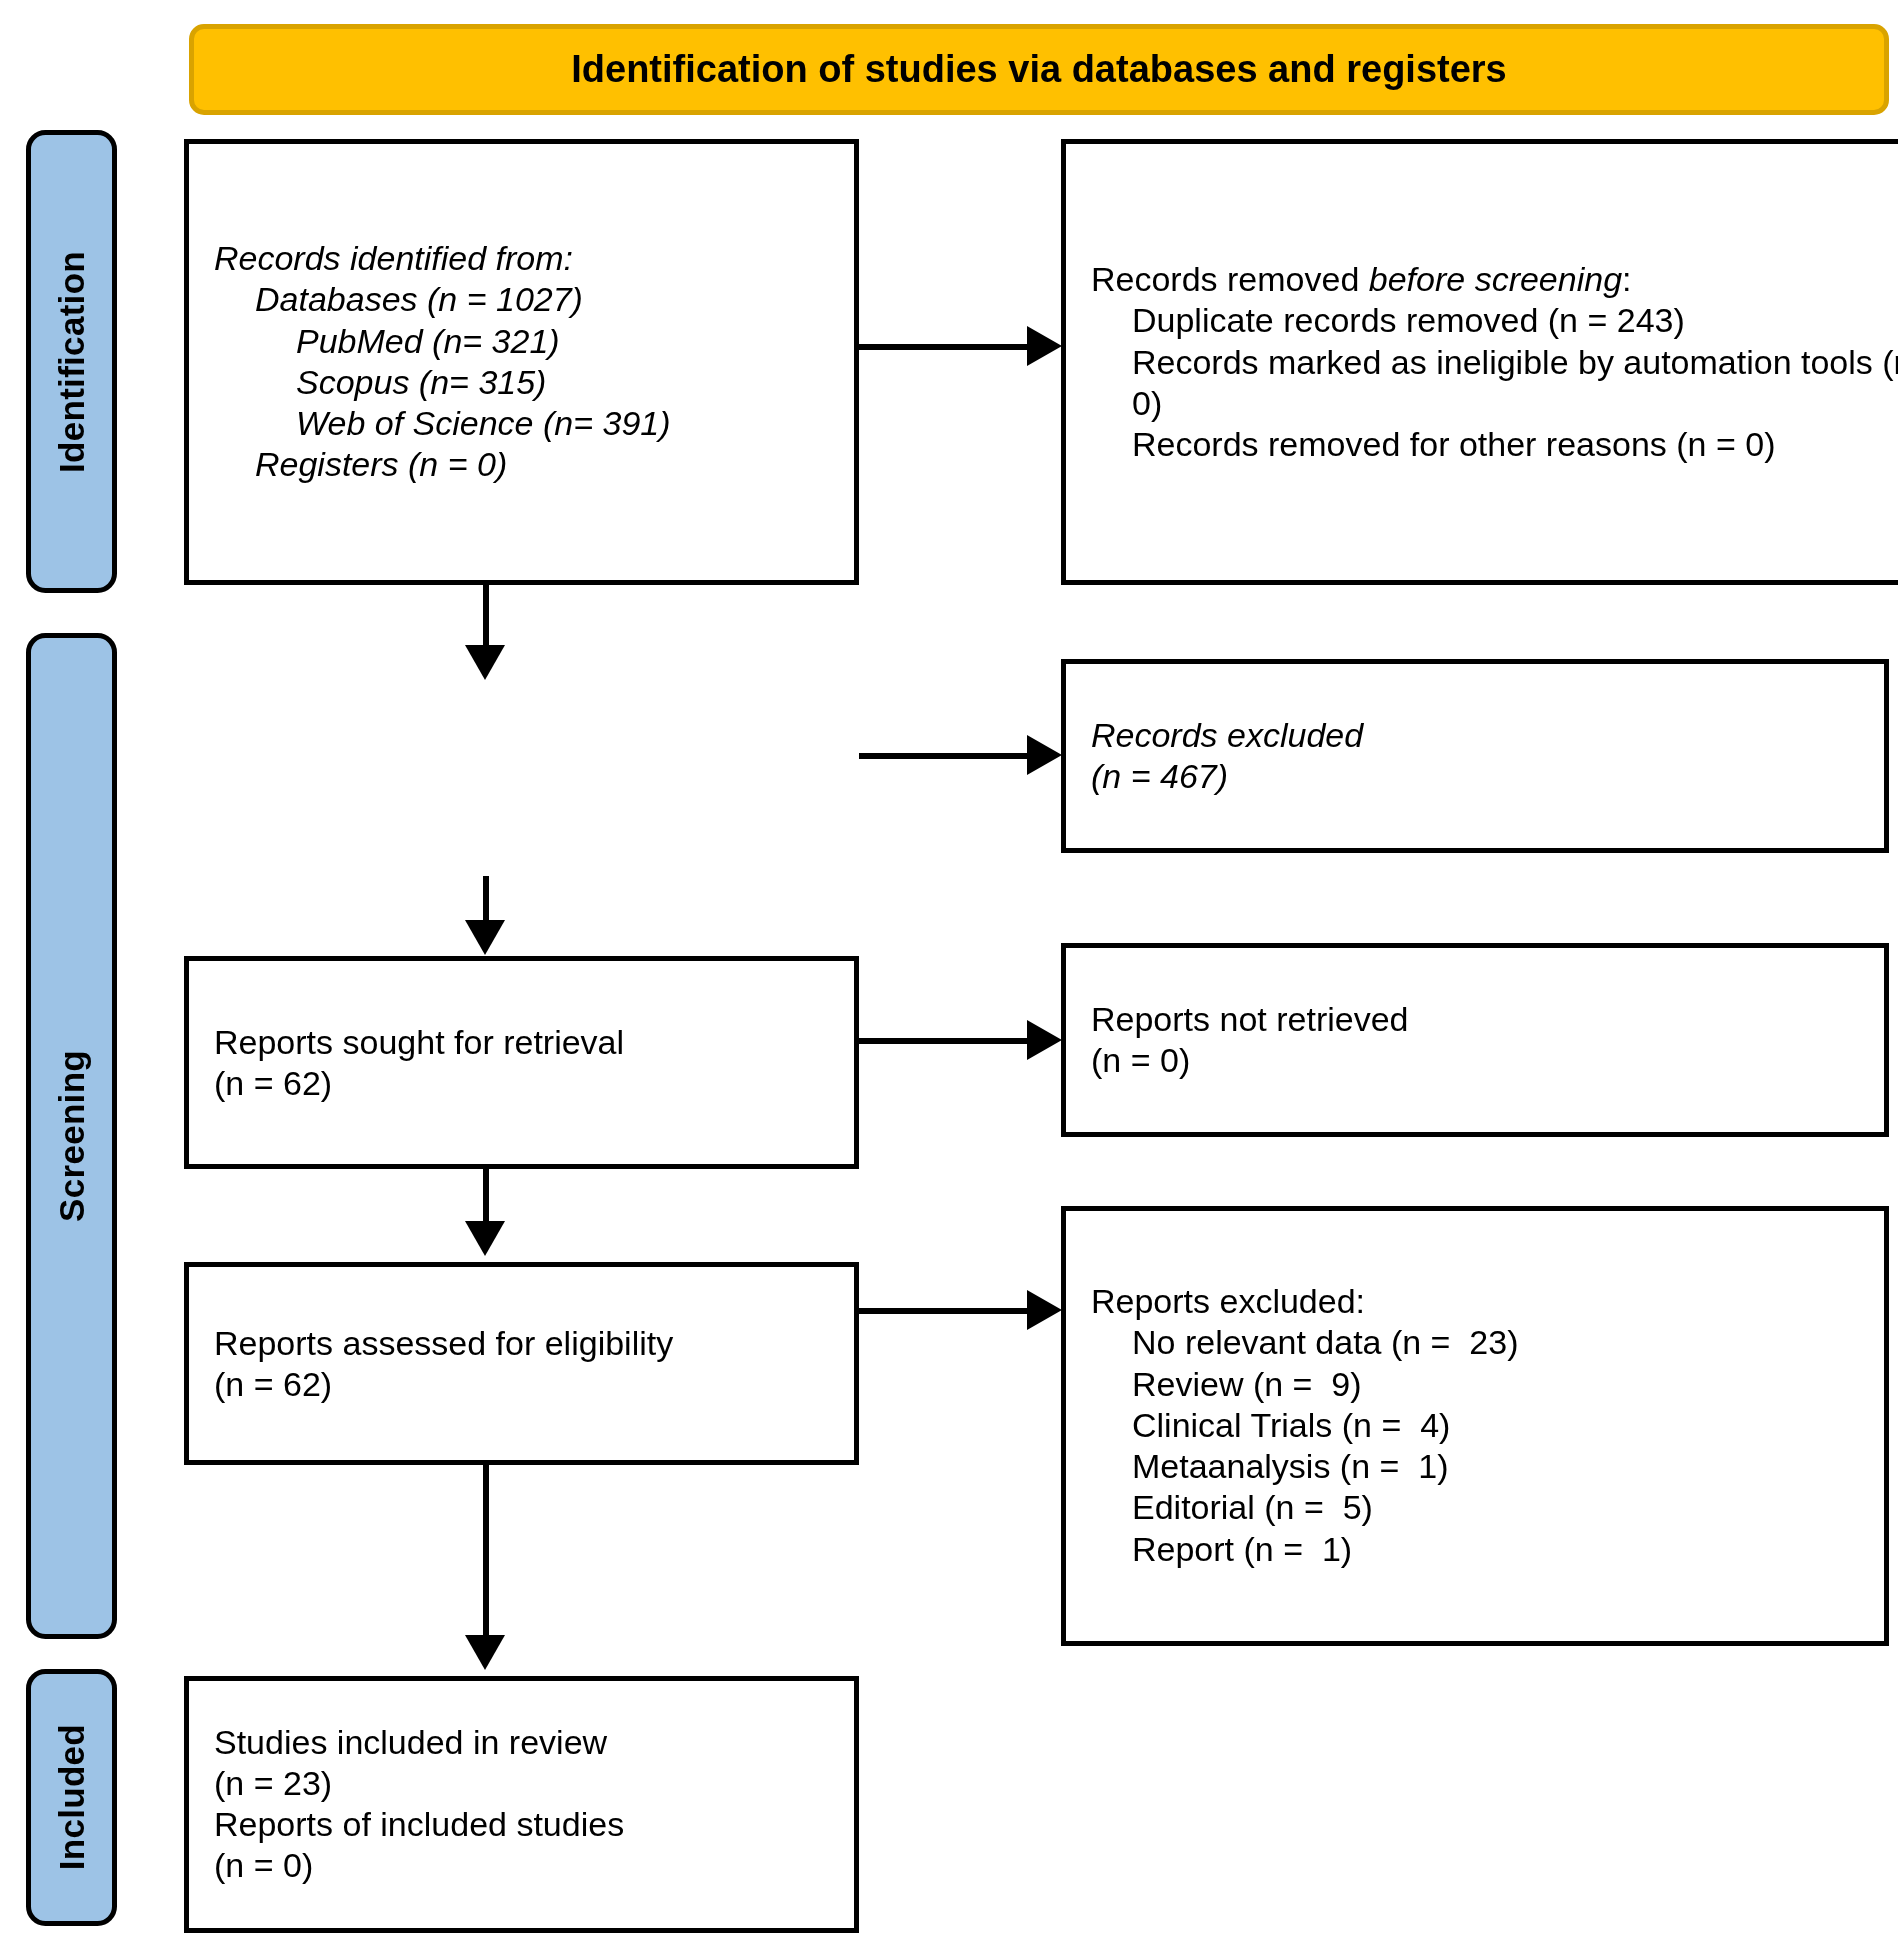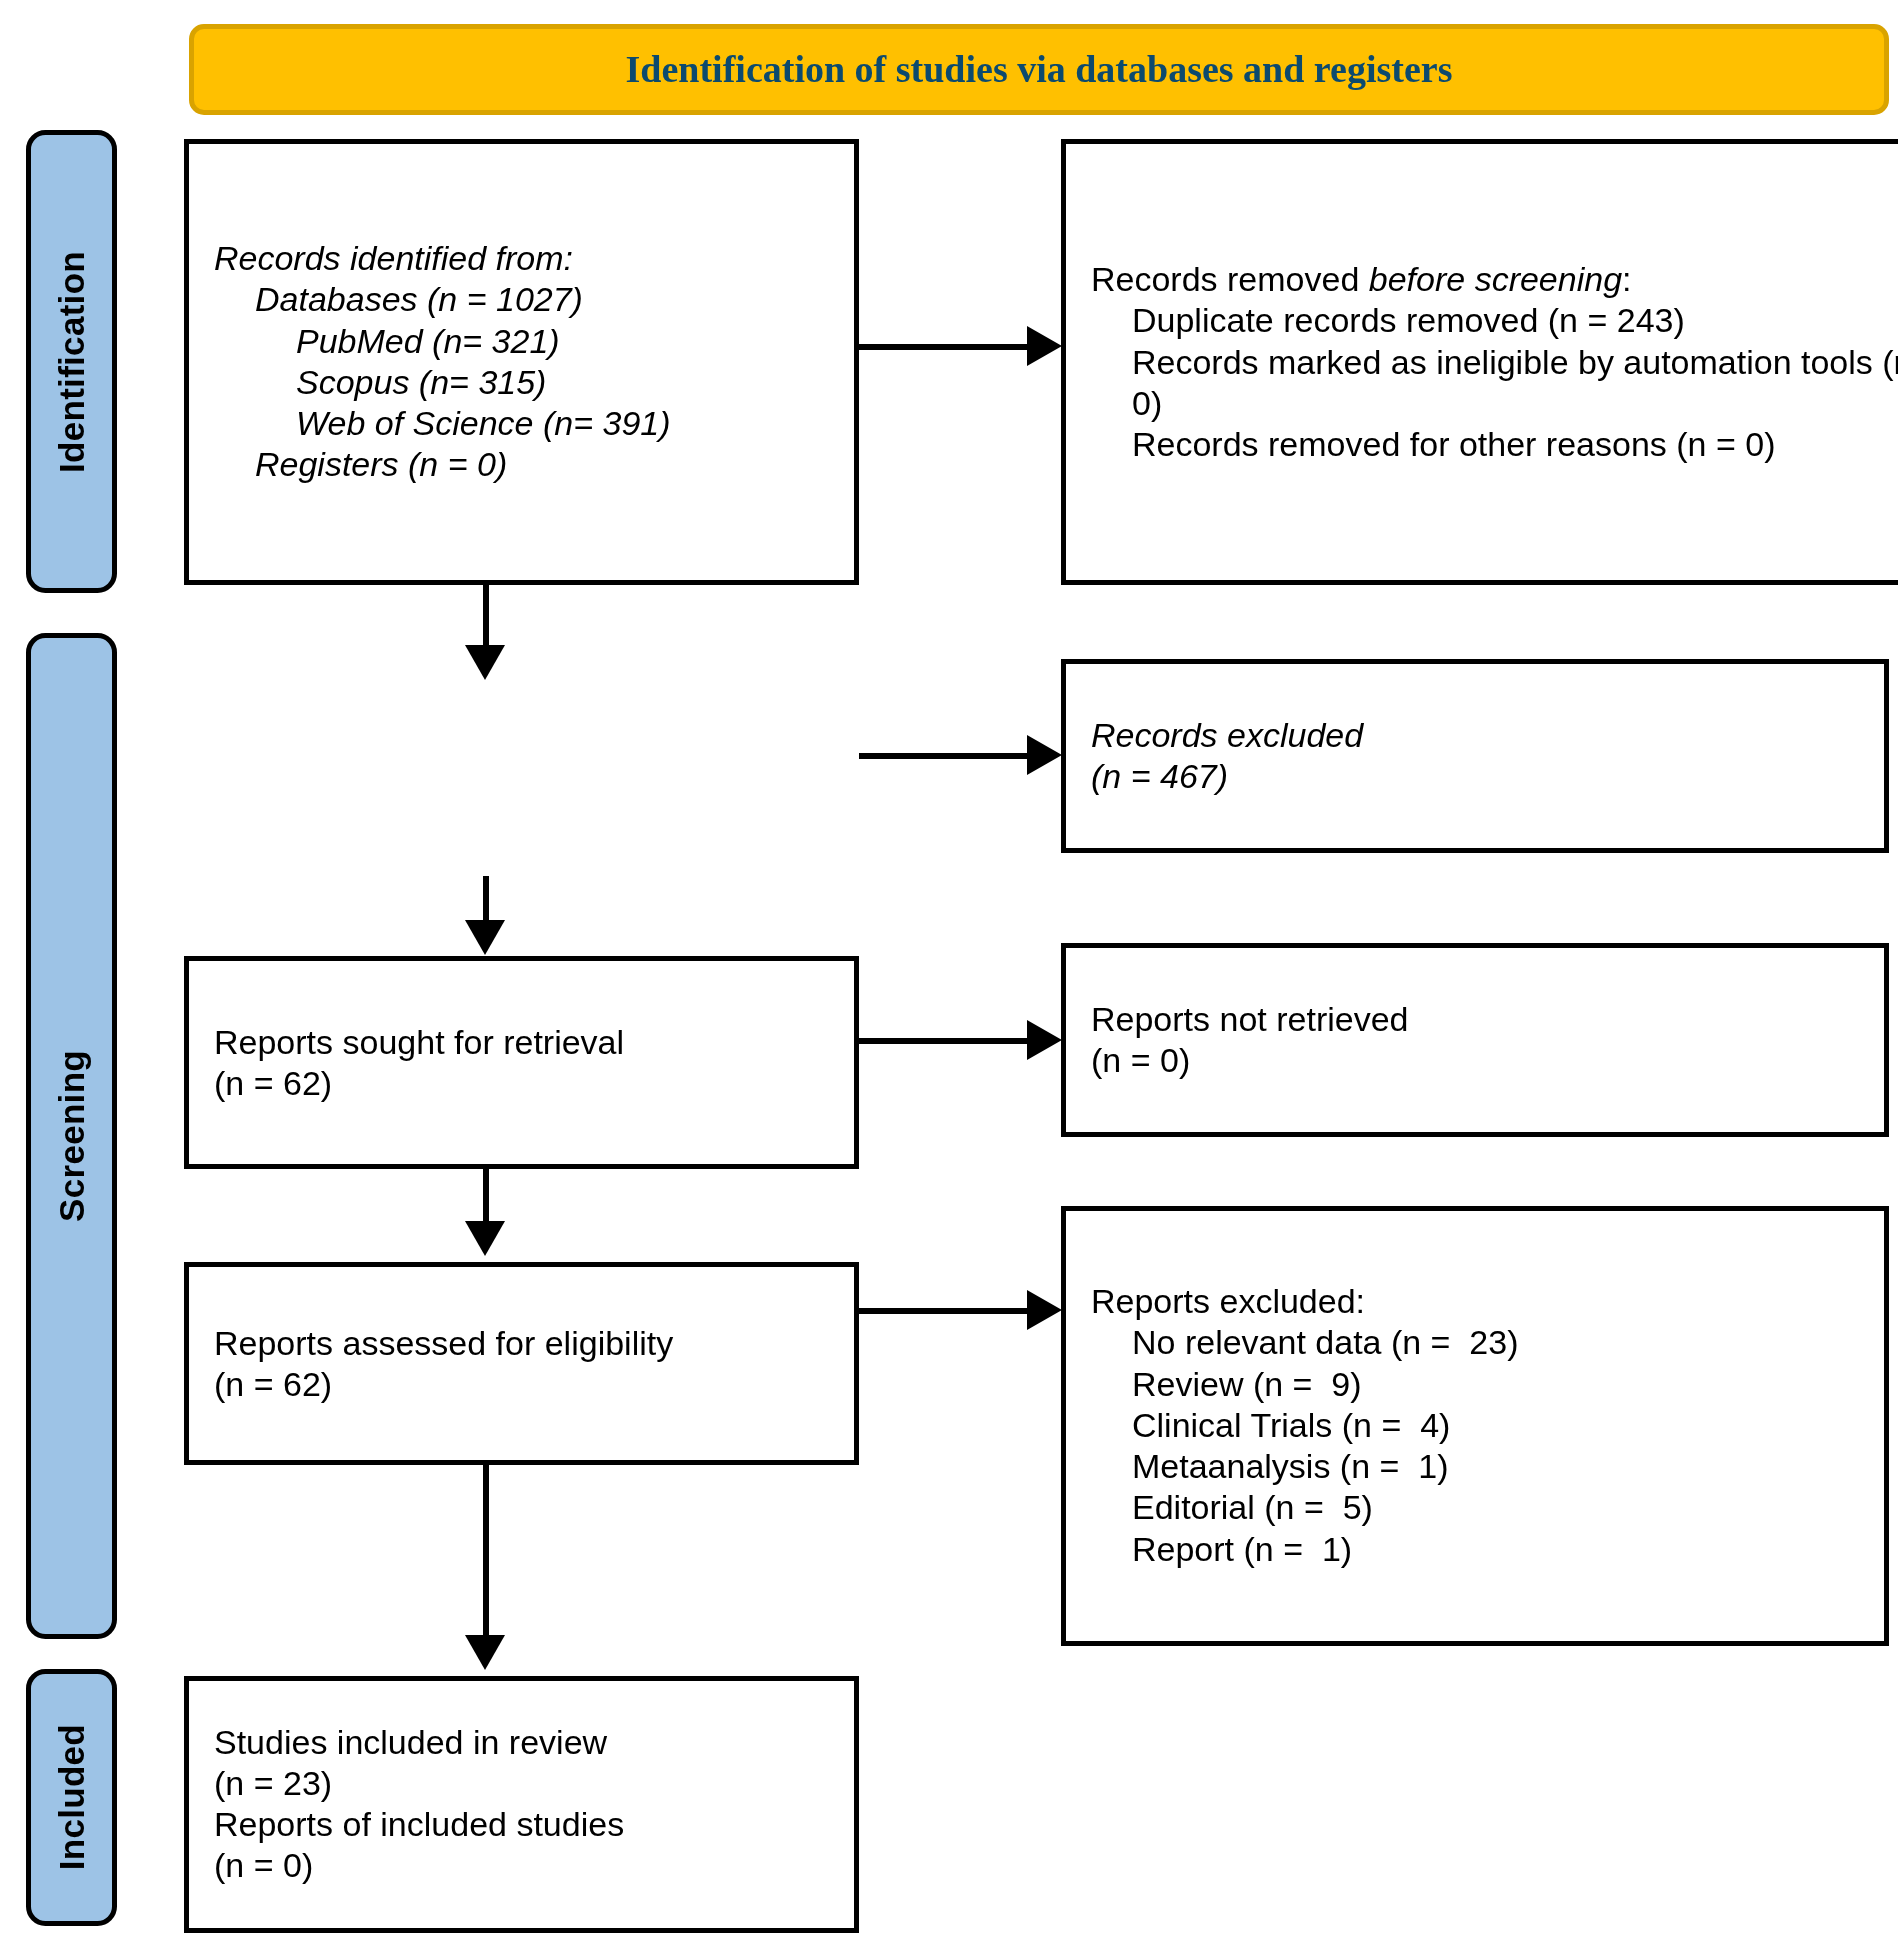--- a/index.html
+++ b/index.html
@@ -53,24 +53,23 @@
     border: 5.7px solid #D9A300;
     border-radius: 15px;
     box-sizing: border-box;
     display: flex;
     align-items: center;
     justify-content: center;
   }
   #header-banner .banner-text {
     font-weight: bold;
     font-size: 38px;
-    color: #0c4a6e;
+    color: #000000;
     text-align: center;
     line-height: 1.05;
-    font-family: Liberation Serif, serif;
   }
 
   
   .flow-box {
     position: absolute;
     background: #ffffff;
     border: 5.1px solid #000000;
     box-sizing: border-box;
     padding: 0;
     overflow: hidden;

